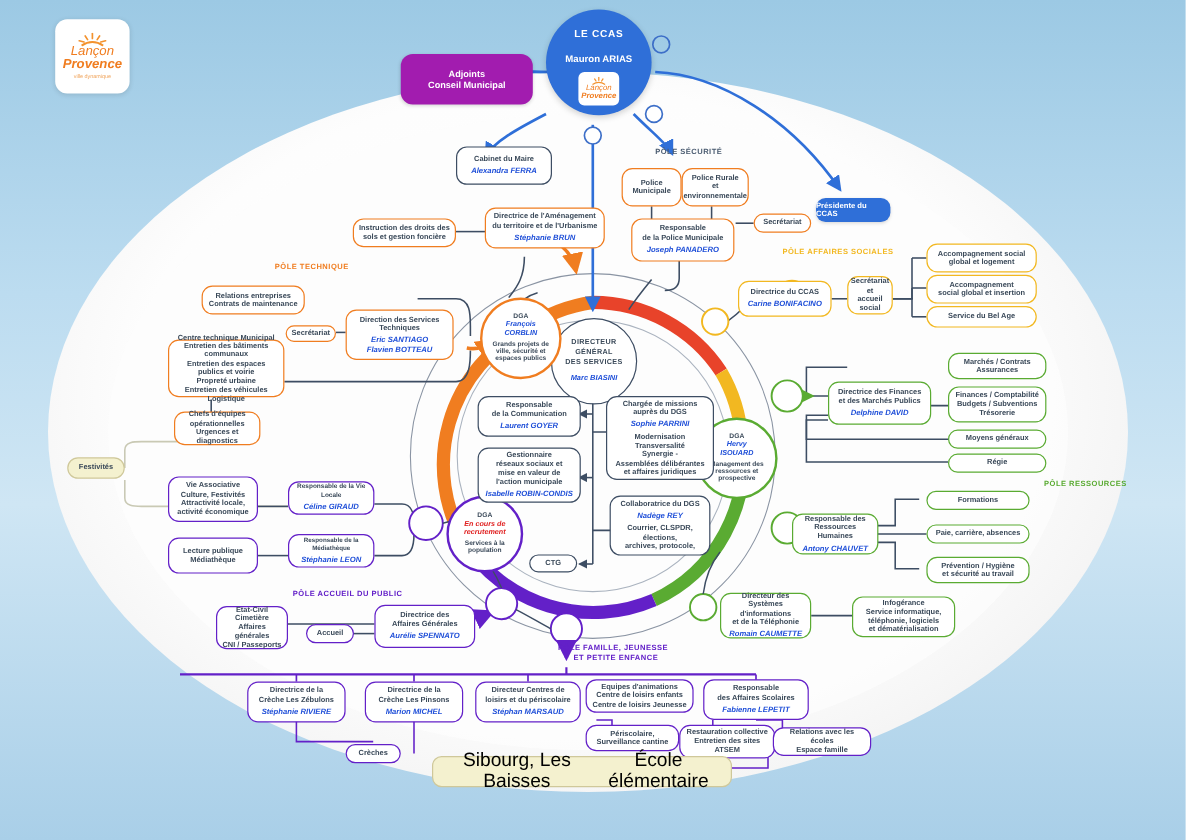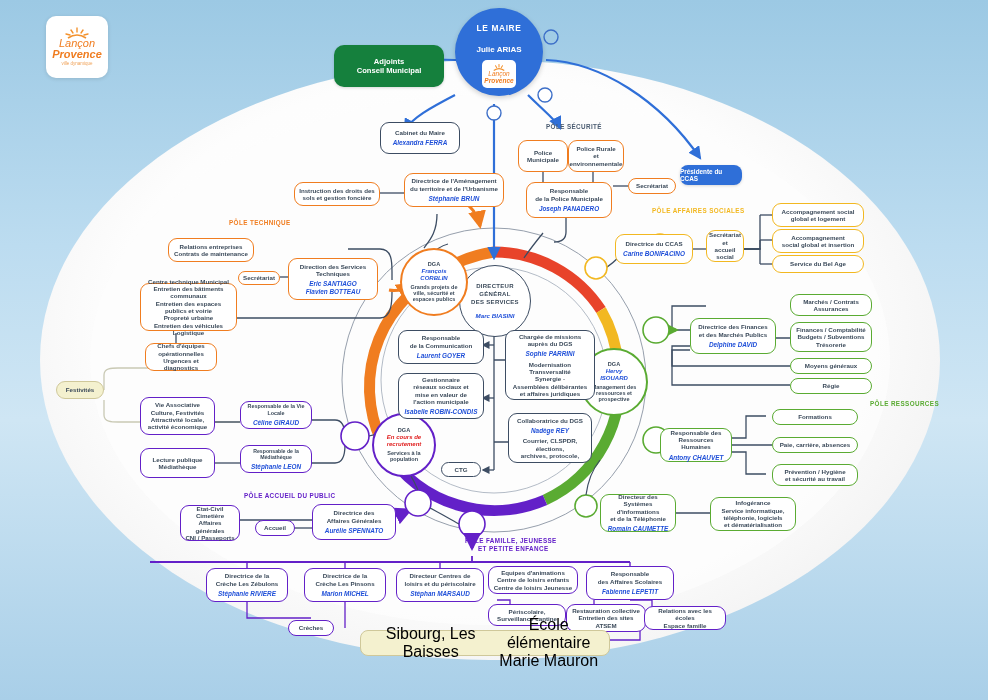--- a/index.html
+++ b/index.html
@@ -46,21 +46,21 @@
 
   
   .maire{
     position:absolute;border-radius:50%;background:#2f6fd8;
     display:flex;flex-direction:column;align-items:center;
     box-shadow:0 2px 5px rgba(0,0,0,.18);
   }
   .maire .l1{color:#fff;font-size:8.4px;font-weight:bold;letter-spacing:.6px;margin-top:15px;}
   .maire .l2{color:#fff;font-size:8px;font-weight:bold;margin-top:12px;}
   .pill{
-    position:absolute;border-radius:10px;background:#15803d;color:#fff;
+    position:absolute;border-radius:10px;background:#a21caf;color:#fff;
     display:flex;flex-direction:column;align-items:center;justify-content:center;
     text-align:center;font-weight:bold;box-shadow:0 1px 3px rgba(0,0,0,.15);
   }
   .pill .a{font-size:7.6px;}
   .pill .b2{font-size:7.6px;margin-top:0;}
   .ccas-pill{position:absolute;border-radius:8px;background:#2f6fd8;color:#fff;
     display:flex;align-items:center;justify-content:center;font-size:6.4px;font-weight:bold;
     box-shadow:0 1px 3px rgba(0,0,0,.15);}
 
   
@@ -238,22 +238,22 @@
       <line x1="28" y1="7" x2="24" y2="8"></line>
     </g>
     <path d="M8 11 Q17 5 26 11" fill="none" stroke="#f3922e" stroke-width="1.6"></path>
   </svg>
   <div class="ln1" style="font-size:11px;margin-top:-1px;">Lançon</div>
   <div class="ln2" style="font-size:11px;">Provence</div>
   <div class="ln3" style="font-size:4.5px;margin-top:2px;">ville dynamique</div>
 </div>
 
 <div class="maire" style="left:455px;top:8px;width:88px;height:88px;">
-  <div class="l1">LE MAIRE</div>
-  <div class="l2">Julie ARIAS</div>
+  <div class="l1">LE CCAS</div>
+  <div class="l2">Mauron ARIAS</div>
   <div class="logo" style="position:relative;left:0;top:6px;width:34px;height:28px;border-radius:5px;box-shadow:none;">
     <svg width="20" height="7" viewBox="0 0 34 12">
       <path d="M8 11 Q17 5 26 11" fill="none" stroke="#f3922e" stroke-width="2"></path>
       <g stroke="#f3922e" stroke-width="1.8" stroke-linecap="round">
         <line x1="17" y1="1" x2="17" y2="5"></line>
           <line x1="11" y1="3" x2="13" y2="6"></line>
           <line x1="23" y1="3" x2="21" y2="6"></line>
       </g>
     </svg>
     <div class="ln1" style="font-size:6.5px;">Lançon</div>
@@ -579,15 +579,14 @@
   <div class="t">Relations avec les écoles</div>
   <div class="t">Espace famille</div>
 </div>
 
 <div style="position:absolute;left:360px;top:630px;width:250px;height:26px;border:1.4px solid #cfc89a;border-radius:8px;background:#f4f1cf;display:flex;align-items:center;justify-content:space-around;padding:0 6px;box-sizing:border-box;">
   <div style="text-align:center;">
     <div class="t">Sibourg, Les Baisses</div>
   </div>
   <div style="text-align:center;">
     <div class="t">École élémentaire</div>
-    <div class="t">Marie Mauron</div>
   </div>
 </div>
 
 </body></html>

